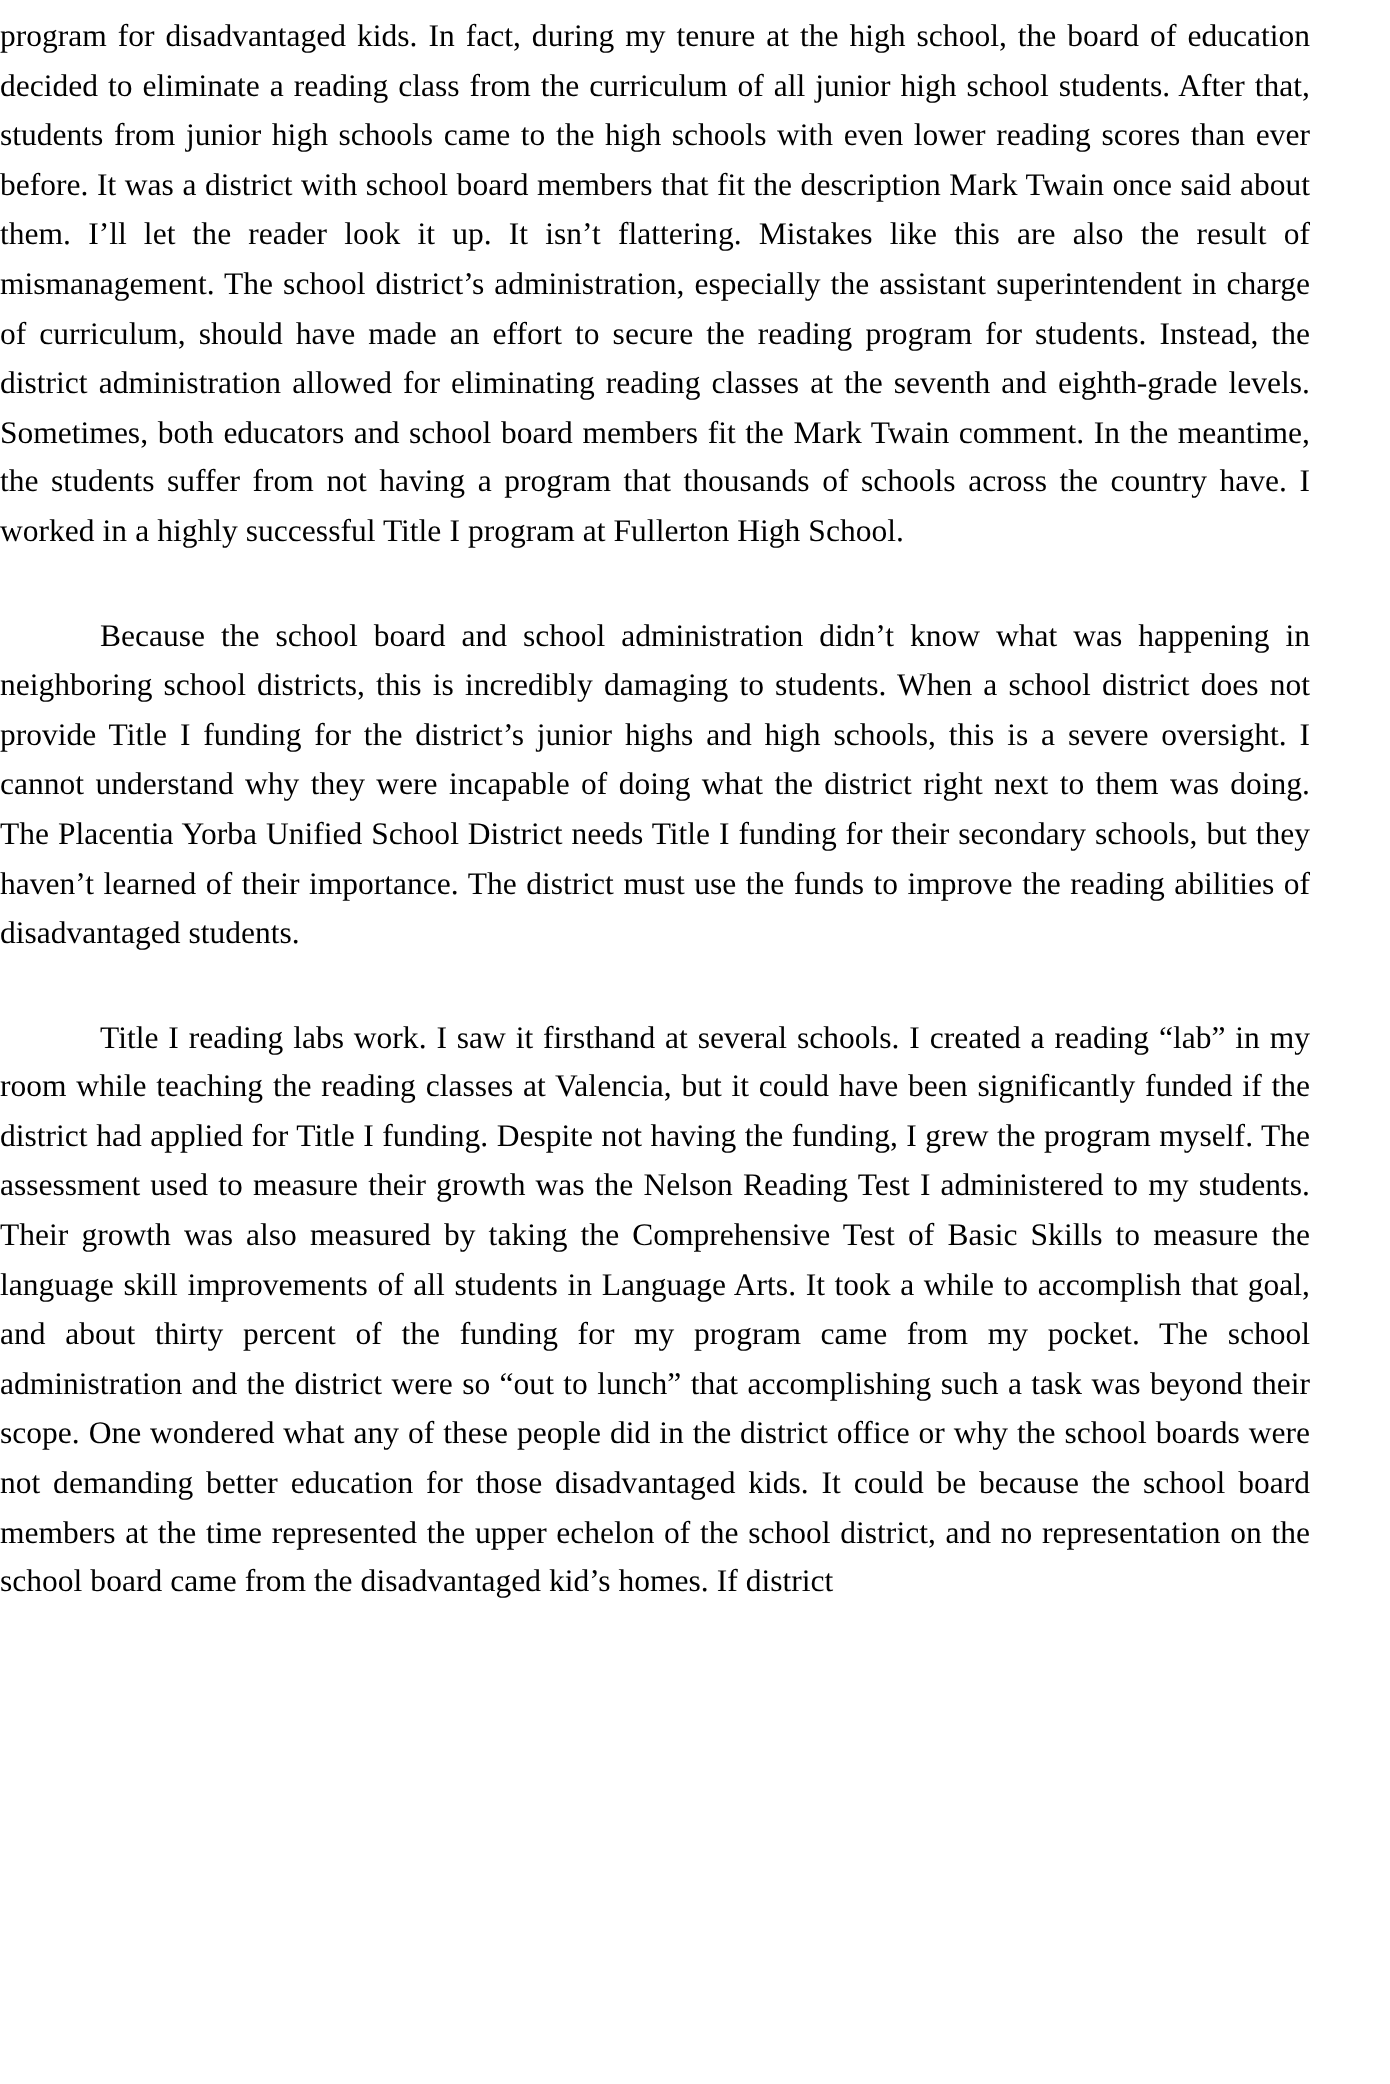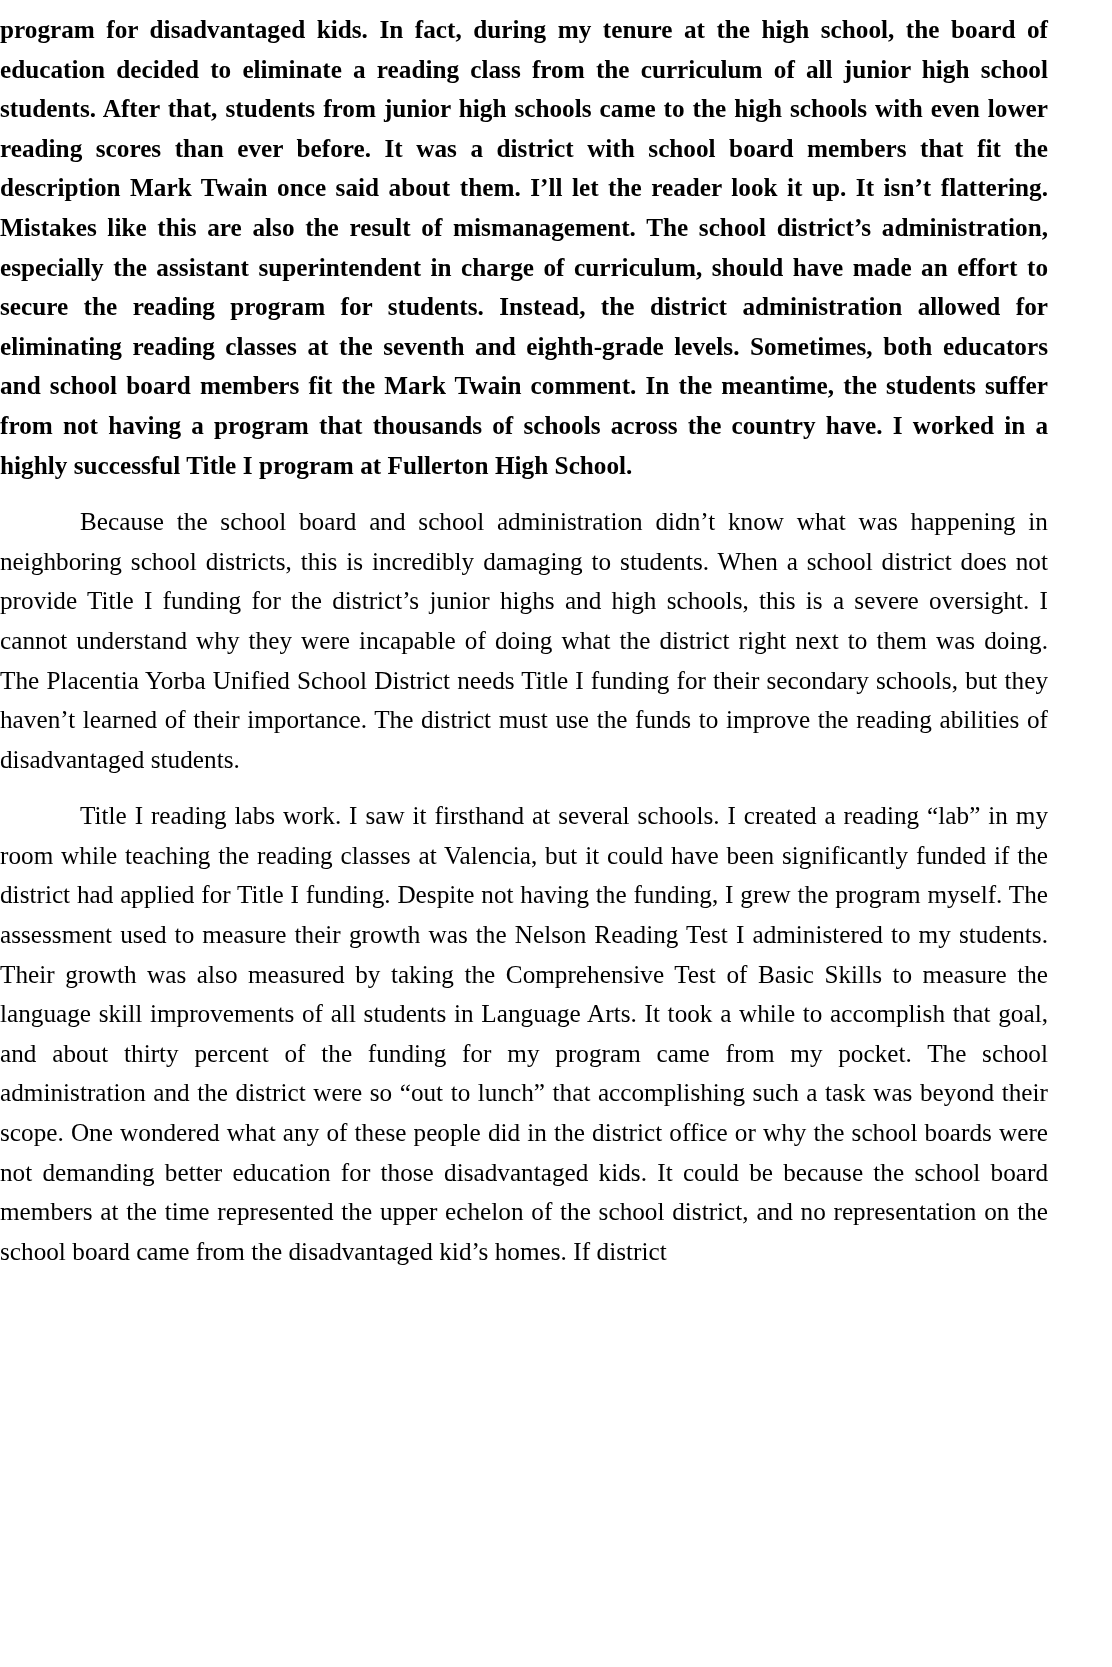--- a/index.html
+++ b/index.html
@@ -34,27 +34,26 @@
     line-height: 39.6px;
     text-align: justify;
     text-justify: inter-word;
     letter-spacing: 0.02px;
     word-spacing: 0.1px;
     hyphens: none;
     -webkit-hyphens: none;
   }
   p.body-paragraph.continued {
     text-indent: 0;
-    font-weight: bold;
   }
   p.body-paragraph.indented {
     text-indent: 80px;
   }
   p.body-paragraph + p.body-paragraph {
-    margin-top: 17px;
+    margin-top: 44px;
   }
 </style>
 </head>
 <body>
 
 <div class="page">
   <div class="text-column">
     <p class="body-paragraph continued">program for disadvantaged kids. In fact, during my tenure at the high school, the board of education decided to eliminate a reading class from the curriculum of all junior high school students. After that, students from junior high schools came to the high schools with even lower reading scores than ever before. It was a district with school board members that fit the description Mark Twain once said about them. I’ll let the reader look it up. It isn’t flattering. Mistakes like this are also the result of mismanagement. The school district’s administration, especially the assistant superintendent in charge of curriculum, should have made an effort to secure the reading program for students. Instead, the district administration allowed for eliminating reading classes at the seventh and eighth-grade levels. Sometimes, both educators and school board members fit the Mark Twain comment. In the meantime, the students suffer from not having a program that thousands of schools across the country have. I worked in a highly successful Title I program at Fullerton High School.</p>
     <p class="body-paragraph indented">Because the school board and school administration didn’t know what was happening in neighboring school districts, this is incredibly damaging to students. When a school district does not provide Title I funding for the district’s junior highs and high schools, this is a severe oversight. I cannot understand why they were incapable of doing what the district right next to them was doing. The Placentia Yorba Unified School District needs Title I funding for their secondary schools, but they haven’t learned of their importance. The district must use the funds to improve the reading abilities of disadvantaged students.</p>
     <p class="body-paragraph indented">Title I reading labs work. I saw it firsthand at several schools. I created a reading “lab” in my room while teaching the reading classes at Valencia, but it could have been significantly funded if the district had applied for Title I funding. Despite not having the funding, I grew the program myself. The assessment used to measure their growth was the Nelson Reading Test I administered to my students. Their growth was also measured by taking the Comprehensive Test of Basic Skills to measure the language skill improvements of all students in Language Arts. It took a while to accomplish that goal, and about thirty percent of the funding for my program came from my pocket. The school administration and the district were so “out to lunch” that accomplishing such a task was beyond their scope. One wondered what any of these people did in the district office or why the school boards were not demanding better education for those disadvantaged kids. It could be because the school board members at the time represented the upper echelon of the school district, and no representation on the school board came from the disadvantaged kid’s homes. If district</p>

